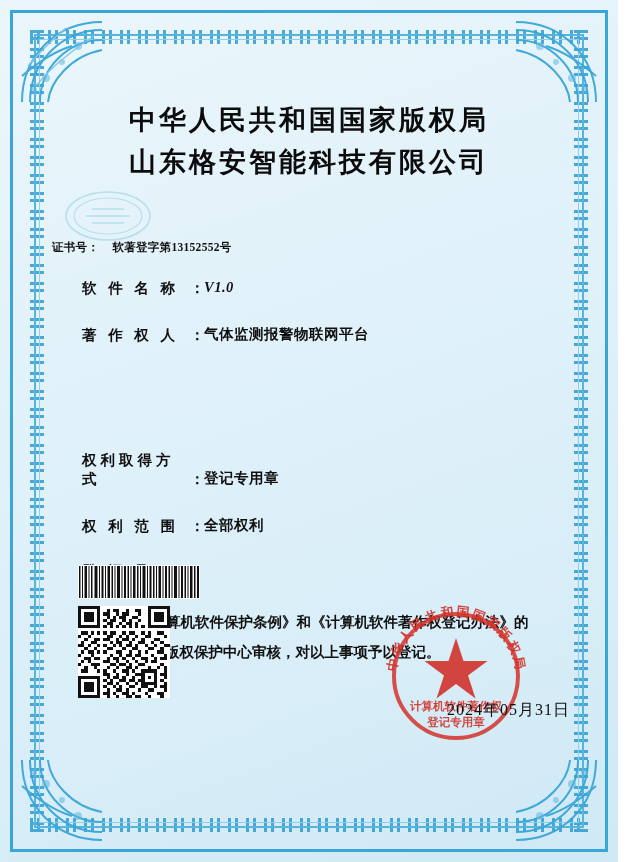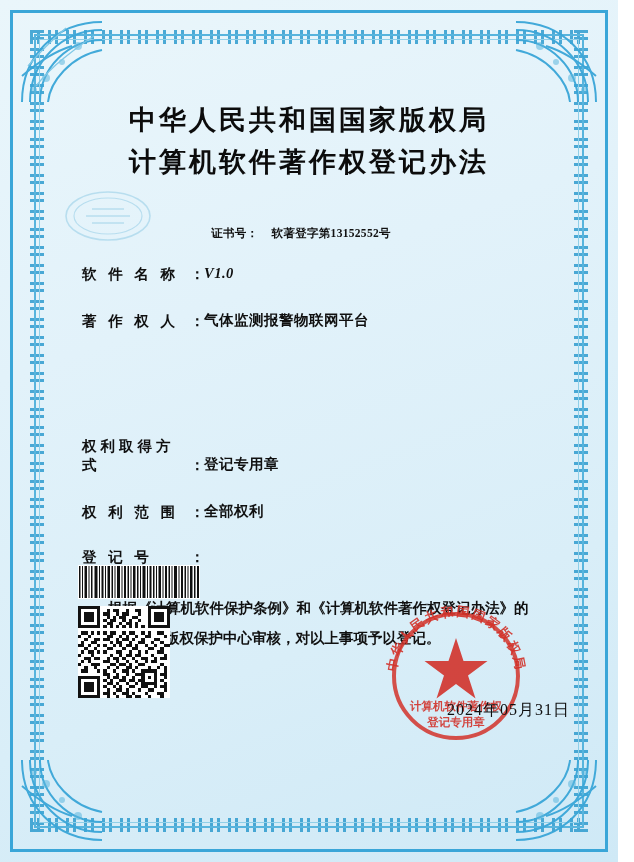--- a/index.html
+++ b/index.html
@@ -93,22 +93,22 @@
   .title-line {
     font-family: "Liberation Serif", serif;
     font-size: 27px;
     font-weight: bold;
     letter-spacing: 3px;
     color: #0c0c0c;
     line-height: 1.55;
   }
 
   .cert-no {
-    margin-top: 42px;
-    text-align: center;
+    margin-top: 56px;
+    text-align: left;
     padding-right: 16px;
     font-size: 11.5px;
     color: #111;
     font-weight: bold;
     letter-spacing: 0.3px;
   }
   .cert-no .cn-label { margin-right: 10px; }
 
   .fields {
     margin-top: 22px;
@@ -291,21 +291,21 @@
       <ellipse cx="46" cy="30" rx="42" ry="24" fill="none" stroke="#8cc9e4" stroke-width="1.6"></ellipse>
       <ellipse cx="46" cy="30" rx="34" ry="18" fill="none" stroke="#8cc9e4" stroke-width="1.2"></ellipse>
       <path d="M24 30 h44 M30 23 h32 M30 37 h32" stroke="#8cc9e4" stroke-width="1.4" fill="none"></path>
     </svg>
   </div>
 
   <div class="content">
 
     <div class="title-block">
       <div class="title-line">中华人民共和国国家版权局</div>
-      <div class="title-line">计算机软件著作权登记办法</div>
+      <div class="title-line">山东格安智能科技有限公司</div>
     </div>
 
     <div class="cert-no">
       <span class="cn-label">证书号：</span>
       <span>软著登字第13152552号</span>
     </div>
 
     <div class="fields">
       <div class="field-row">
         <span class="field-label">软 件 名 称</span>

